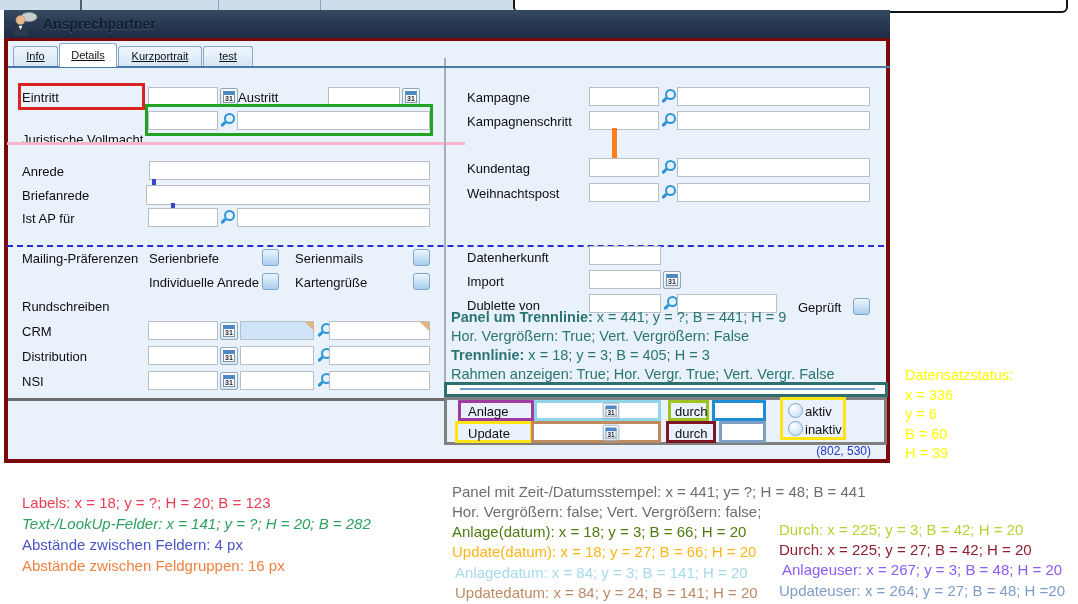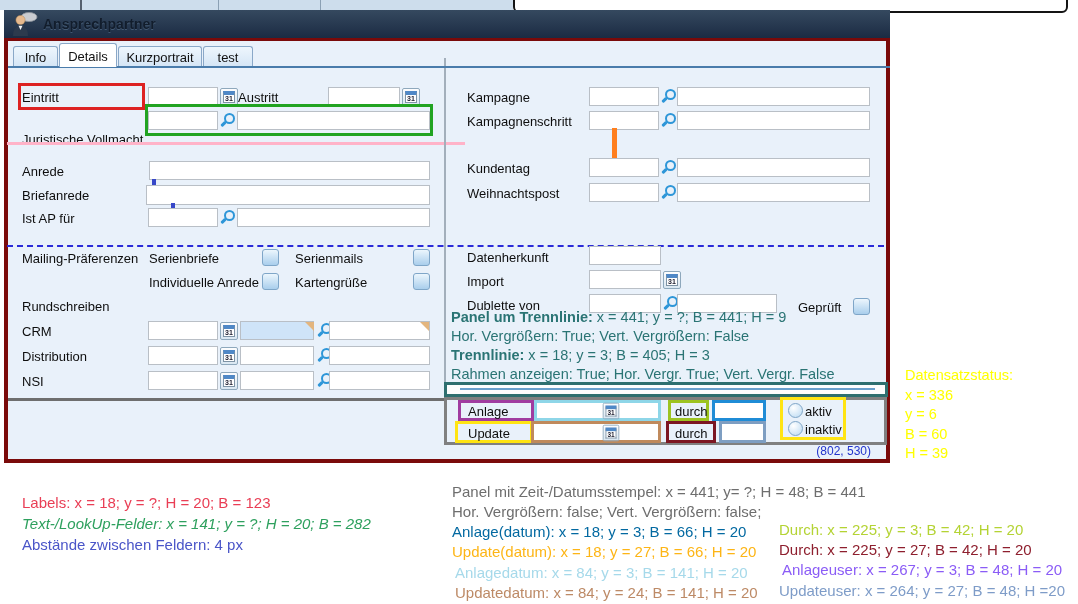--- a/index.html
+++ b/index.html
@@ -18,21 +18,21 @@
   .mag{position:absolute;width:14px;height:14px;cursor:pointer;}
   .mag::before{content:'';position:absolute;right:0;top:0;width:7px;height:7px;border:2.5px solid #2e96d8;border-radius:50%;}
   .mag::after{content:'';position:absolute;left:1px;bottom:0;width:3px;height:6px;background:#2e96d8;transform:rotate(45deg);border-radius:1px;}
   .cb{position:absolute;width:15px;height:15px;border:1px solid #7fa6c8;border-radius:3px;
       background:linear-gradient(#ecf6fd,#a9ceec);cursor:pointer;}
   .radio{position:absolute;width:13px;height:13px;border:1px solid #7fa6c8;border-radius:50%;
       background:radial-gradient(circle at 35% 30%,#ffffff,#b9d9f2);cursor:pointer;}
   .rect{position:absolute;border:3px solid #000;box-sizing:border-box;background:transparent;pointer-events:none;}
   .ann{position:absolute;font-size:15px;white-space:nowrap;line-height:18px;}
   .tab{position:absolute;border:1px solid #8aa8c8;border-bottom:none;border-radius:3px 3px 0 0;
-       background:linear-gradient(#eef6fd,#d4e5f5);font-size:13px;color:#111;text-align:center;box-sizing:border-box;cursor:pointer;}
+       background:linear-gradient(#eef6fd,#d4e5f5);font-size:11px;color:#111;text-align:center;box-sizing:border-box;cursor:pointer;text-decoration:underline;}
   .tealtxt{position:absolute;font-size:14.5px;color:#2a7474;white-space:nowrap;line-height:17px;}
 </style>
 </head>
 <body>
 
 <div id="stage">
 
   <div class="abs" style="left:0;top:0;width:513px;height:10px;background:#cdddec;"></div>
   <div class="abs" style="left:80px;top:0;width:2px;height:10px;background:#55606e;"></div>
   <div class="abs" style="left:218px;top:0;width:1px;height:10px;background:#8ba0b4;"></div>
@@ -242,24 +242,25 @@
     <div>Datensatzstatus:</div>
     <div>x = 336</div>
     <div>y = 6</div>
     <div>B = 60</div>
     <div>H = 39</div>
   </div>
 
   <div class="ann" style="left: 22px; top: 494px; color: rgb(233, 62, 85);">Labels: x = 18; y = ?; H = 20; B = 123</div>
   <div class="ann" style="left: 22px; top: 515px; color: rgb(46, 160, 94); font-style: italic;">Text-/LookUp-Felder: x = 141; y = ?; H = 20; B = 282</div>
   <div class="ann" style="left: 22px; top: 536px; color: rgb(74, 85, 200);">Abstände zwischen Feldern: 4 px</div>
+  <div class="ann" style="left: 22px; top: 557px; color: rgb(240, 129, 66);">Abstände zwischen Feldgruppen: 16 px</div>
 
   <div class="ann" style="left: 452px; top: 483px; color: rgb(110, 110, 110);">Panel mit Zeit-/Datumsstempel: x = 441; y= ?; H = 48; B = 441</div>
   <div class="ann" style="left: 452px; top: 503px; color: rgb(110, 110, 110);">Hor. Vergrößern: false; Vert. Vergrößern: false;</div>
-  <div class="ann" style="left: 452px; top: 523px; color: #0369a1;">Anlage(datum): x = 18; y = 3; B = 66; H = 20</div>
+  <div class="ann" style="left: 452px; top: 523px; color: #4d7c0f;">Anlage(datum): x = 18; y = 3; B = 66; H = 20</div>
   <div class="ann" style="left: 452px; top: 543px; color: rgb(253, 181, 22);">Update(datum): x = 18; y = 27; B = 66; H = 20</div>
   <div class="ann" style="left: 455px; top: 564px; color: rgb(166, 217, 234);">Anlagedatum: x = 84; y = 3; B = 141; H = 20</div>
   <div class="ann" style="left: 455px; top: 584px; color: rgb(189, 138, 102);">Updatedatum: x = 84; y = 24; B = 141; H = 20</div>
 
   <div class="ann" style="left: 779px; top: 521px; color: rgb(180, 211, 52);">Durch: x = 225; y = 3; B = 42; H = 20</div>
   <div class="ann" style="left: 779px; top: 541px; color: rgb(142, 31, 46);">Durch: x = 225; y = 27; B = 42; H = 20</div>
   <div class="ann" style="left: 782px; top: 561px; color: #8b5cf6;">Anlageuser: x = 267; y = 3; B = 48; H = 20</div>
   <div class="ann" style="left: 779px; top: 582px; color: rgb(126, 156, 200);">Updateuser: x = 264; y = 27; B = 48; H =20</div>
 
 </div>

